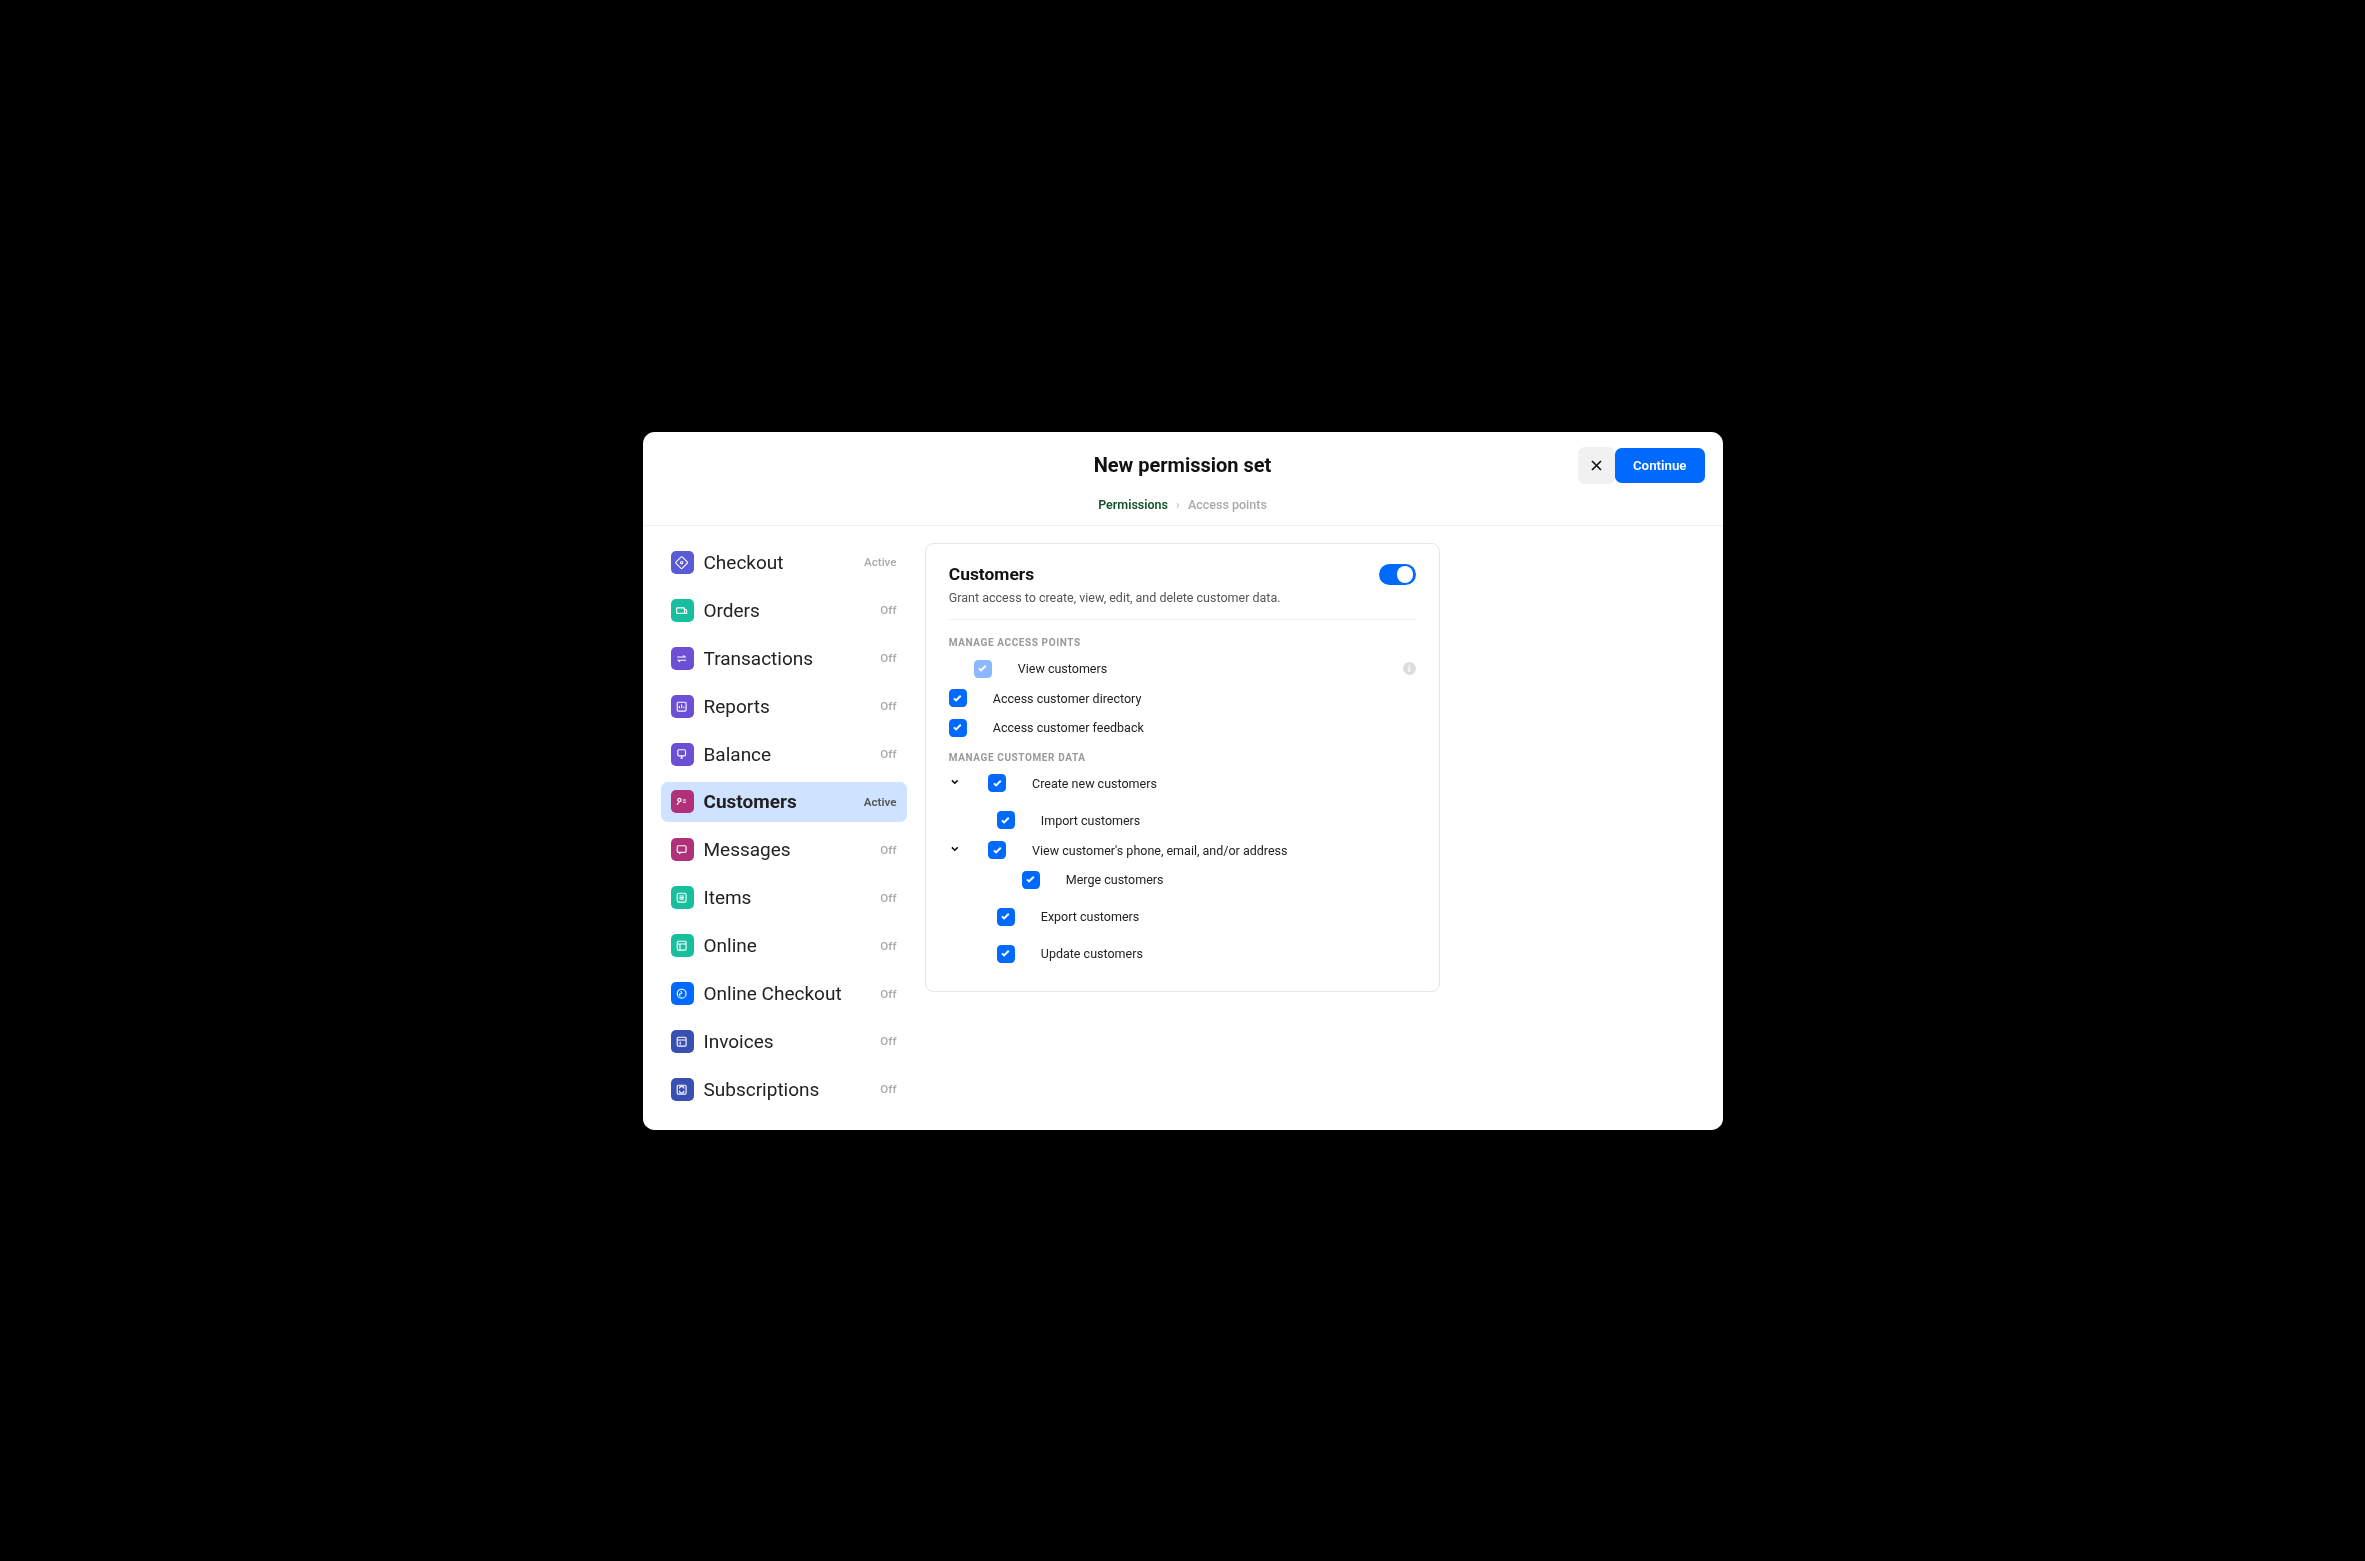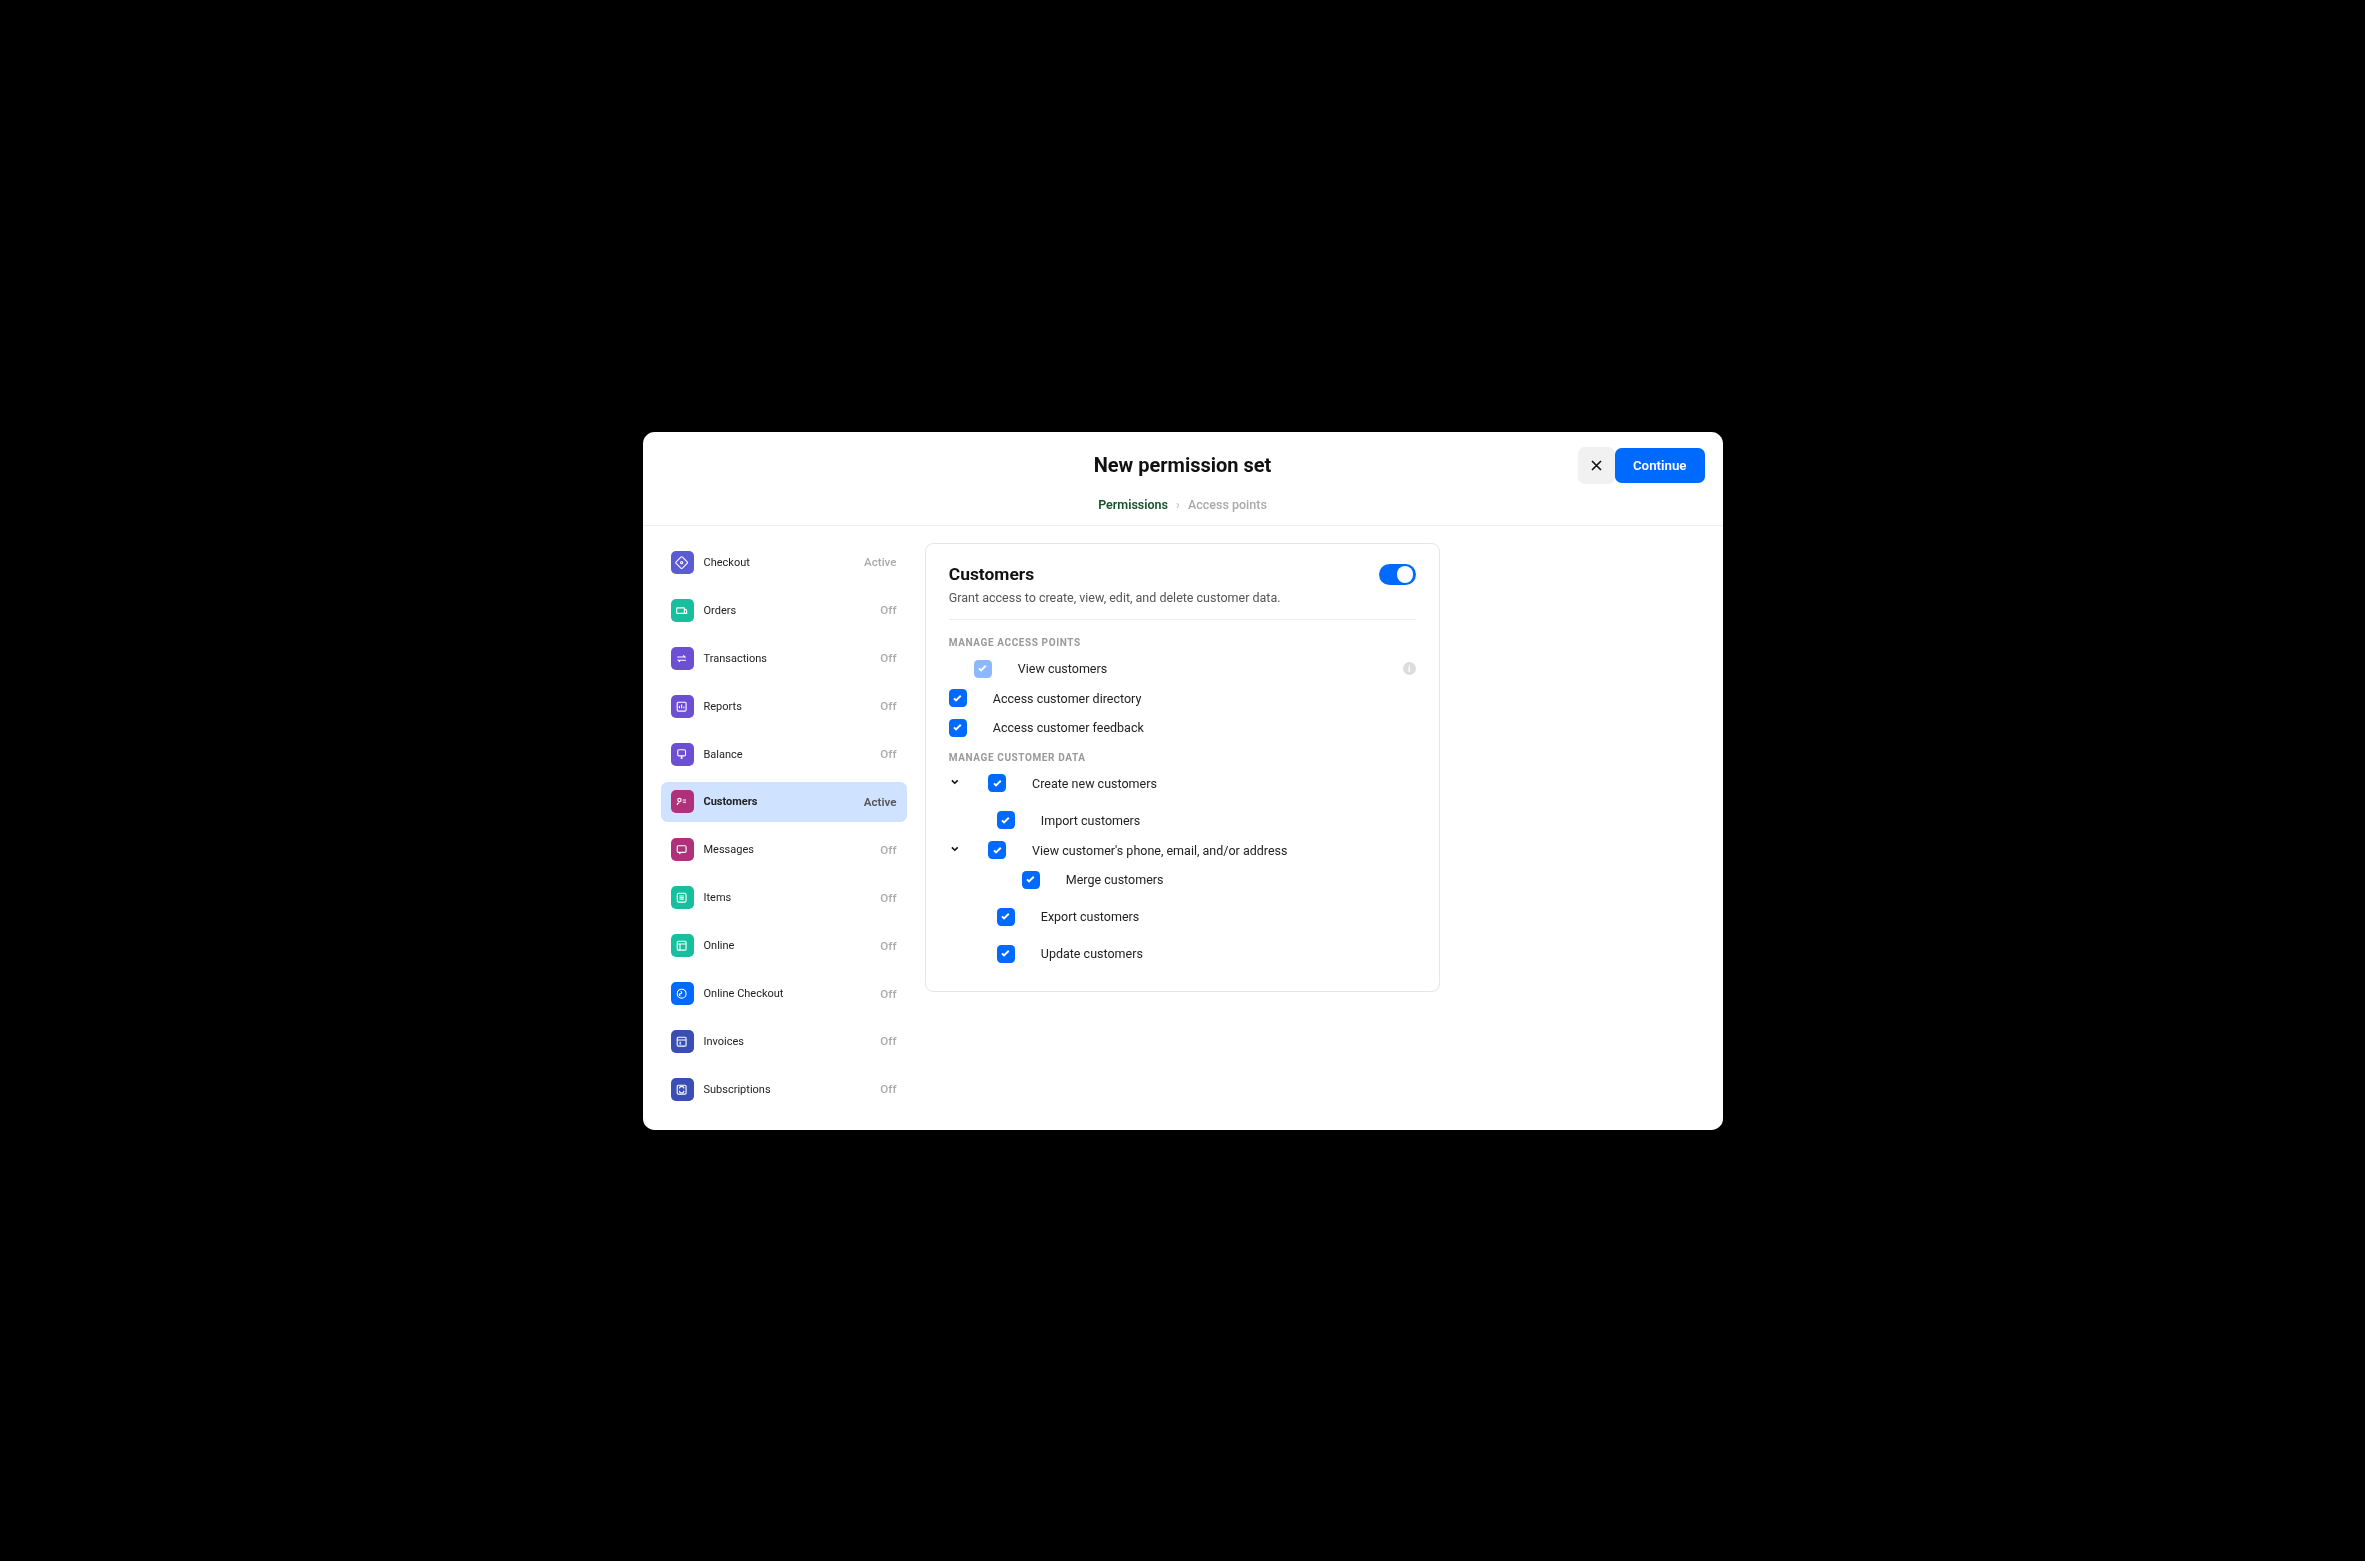--- a/index.html
+++ b/index.html
@@ -89,21 +89,21 @@
   .side-item .icon-wrap {
     width: 23px;
     height: 23px;
     border-radius: 5px;
     display: flex;
     align-items: center;
     justify-content: center;
     flex-shrink: 0;
   }
   .side-item .icon-wrap svg { width: 13.3px; height: 13.3px; fill: none; stroke: #fff; stroke-width: 2; }
-  .side-item .label { flex: 1; font-size: 11px; color: #222; }
+  .side-item .label { flex: 1; font-size: 19px; color: #222; }
   .side-item .status { font-size: 11.6px; color: #aaa; font-weight: 500; }
   .side-item.selected { background: #cfe2ff; }
   .side-item.selected .label { font-weight: 700; }
   .side-item.selected .status { color: #555; font-weight: 600; }
 
   .main {
     flex: 1;
     padding: 0 18px 0 8.3px;
     overflow-y: auto;
   }

